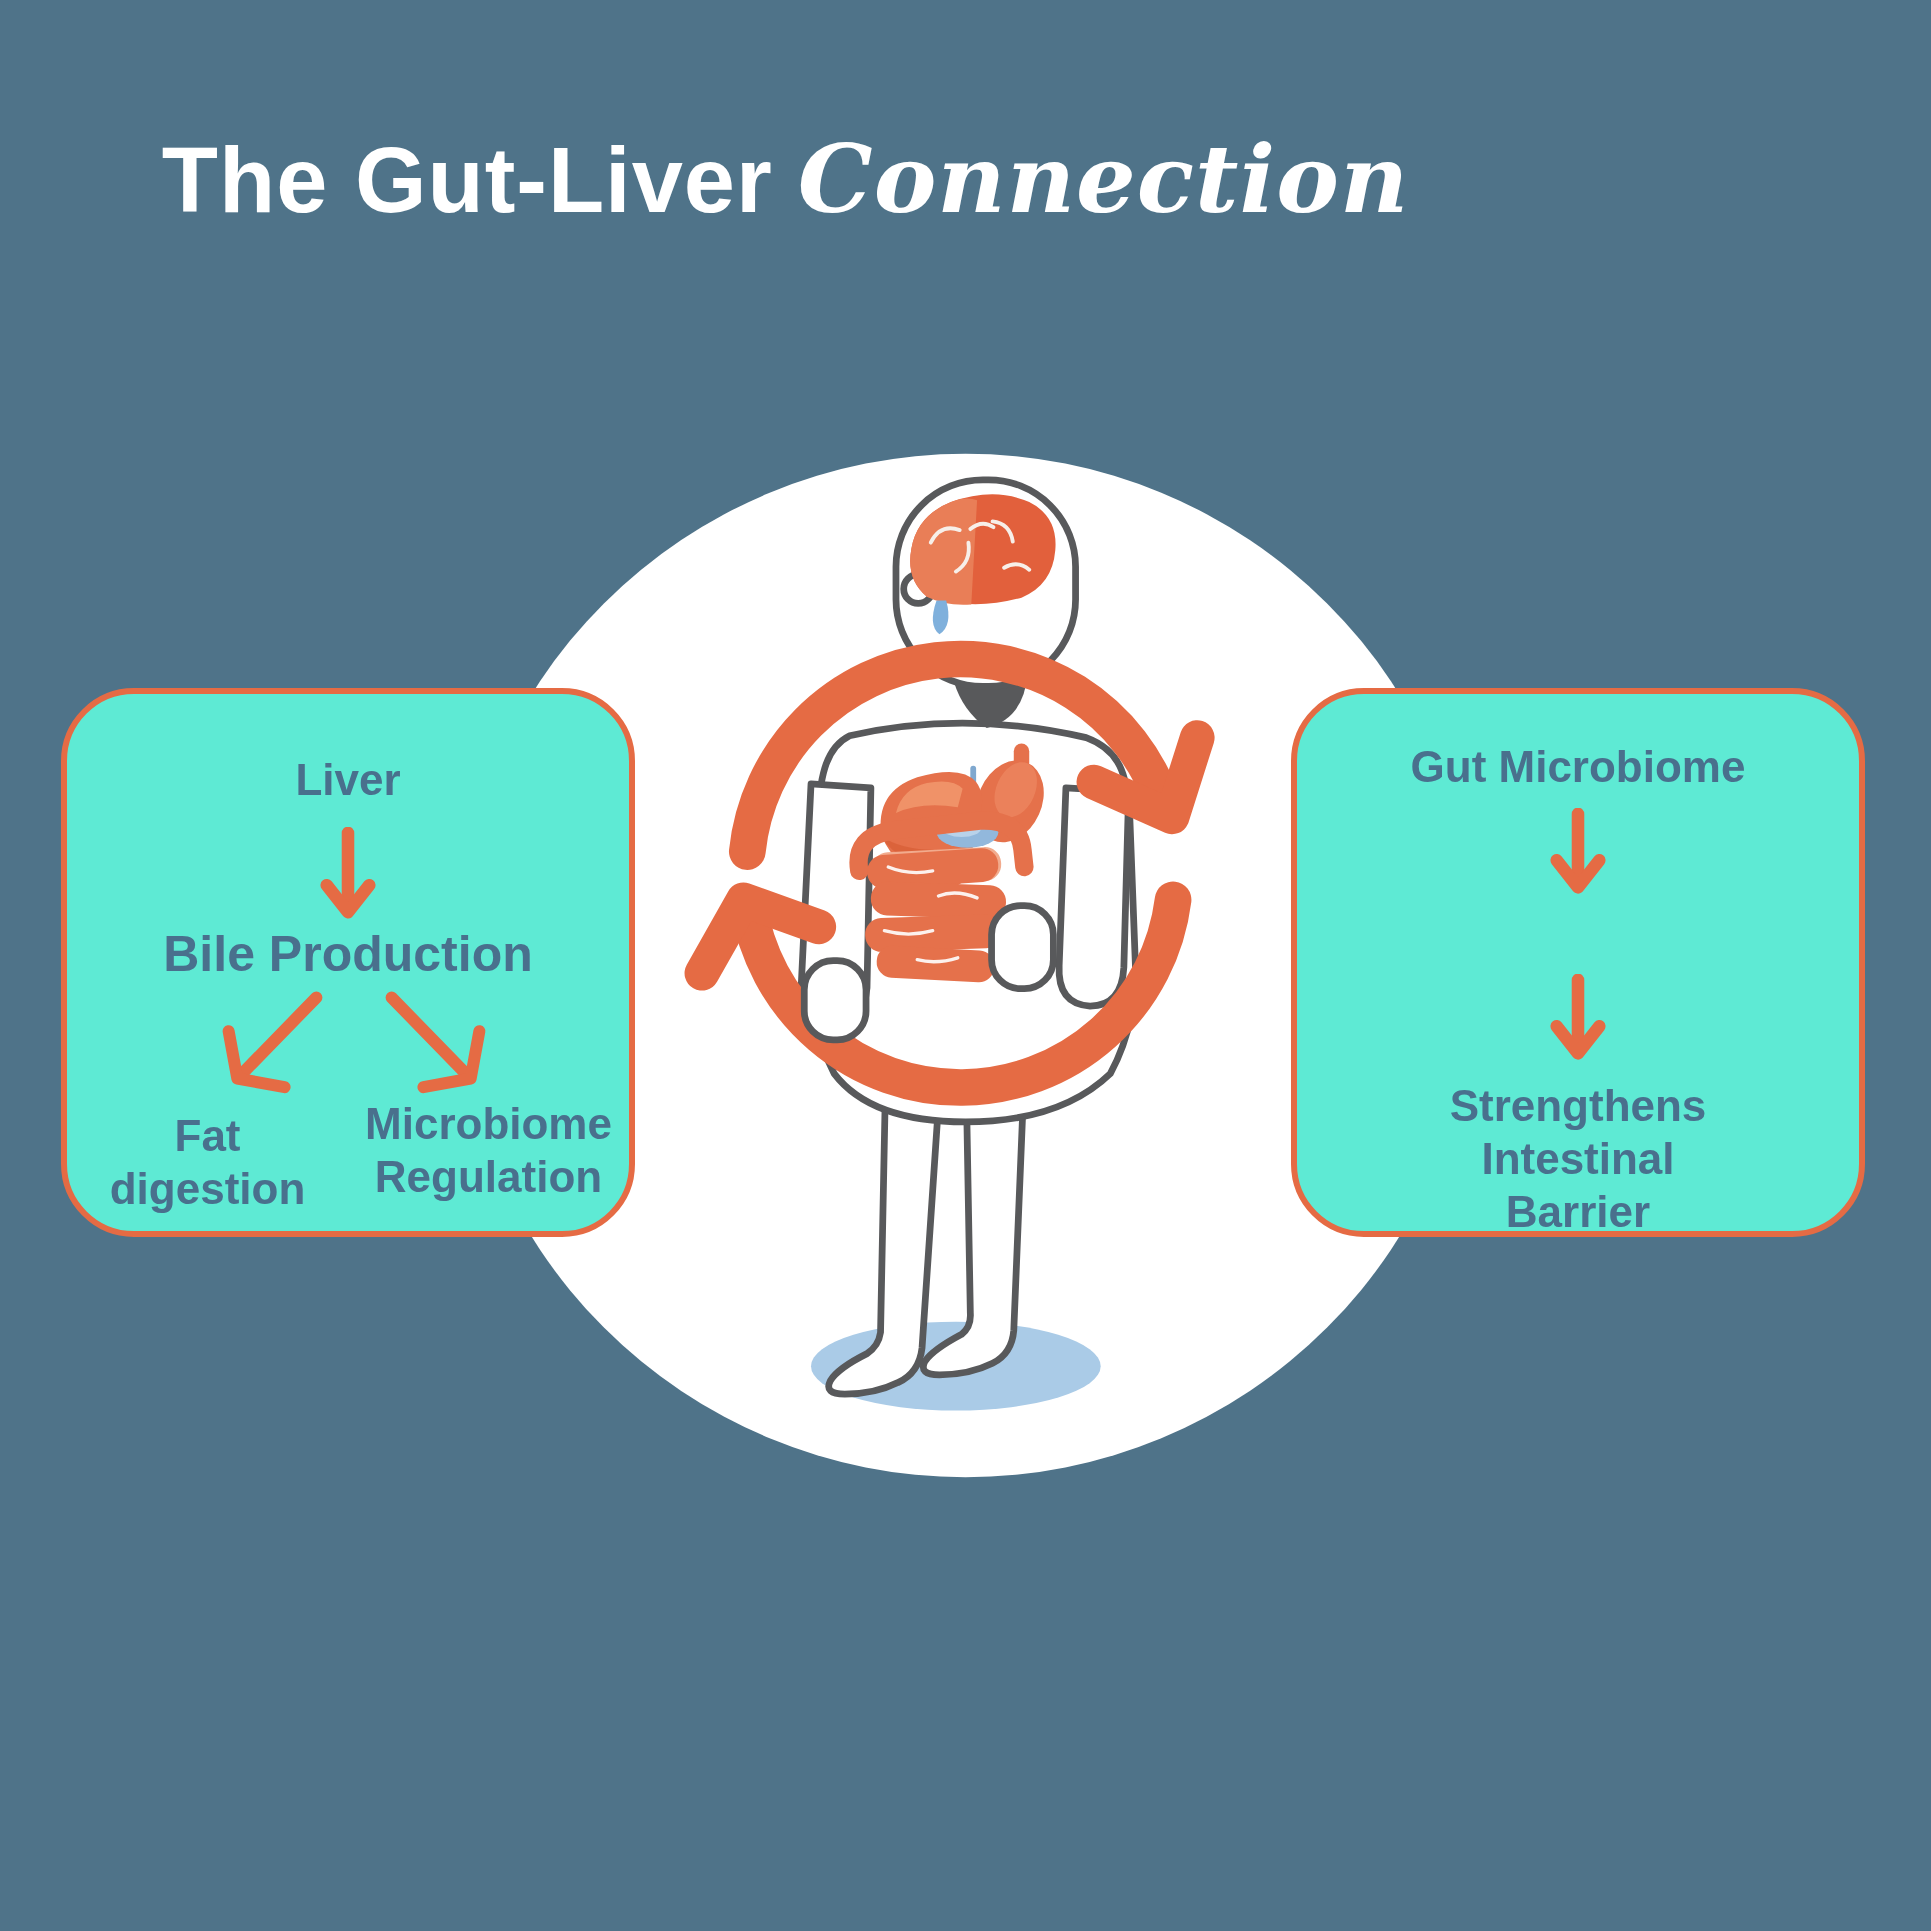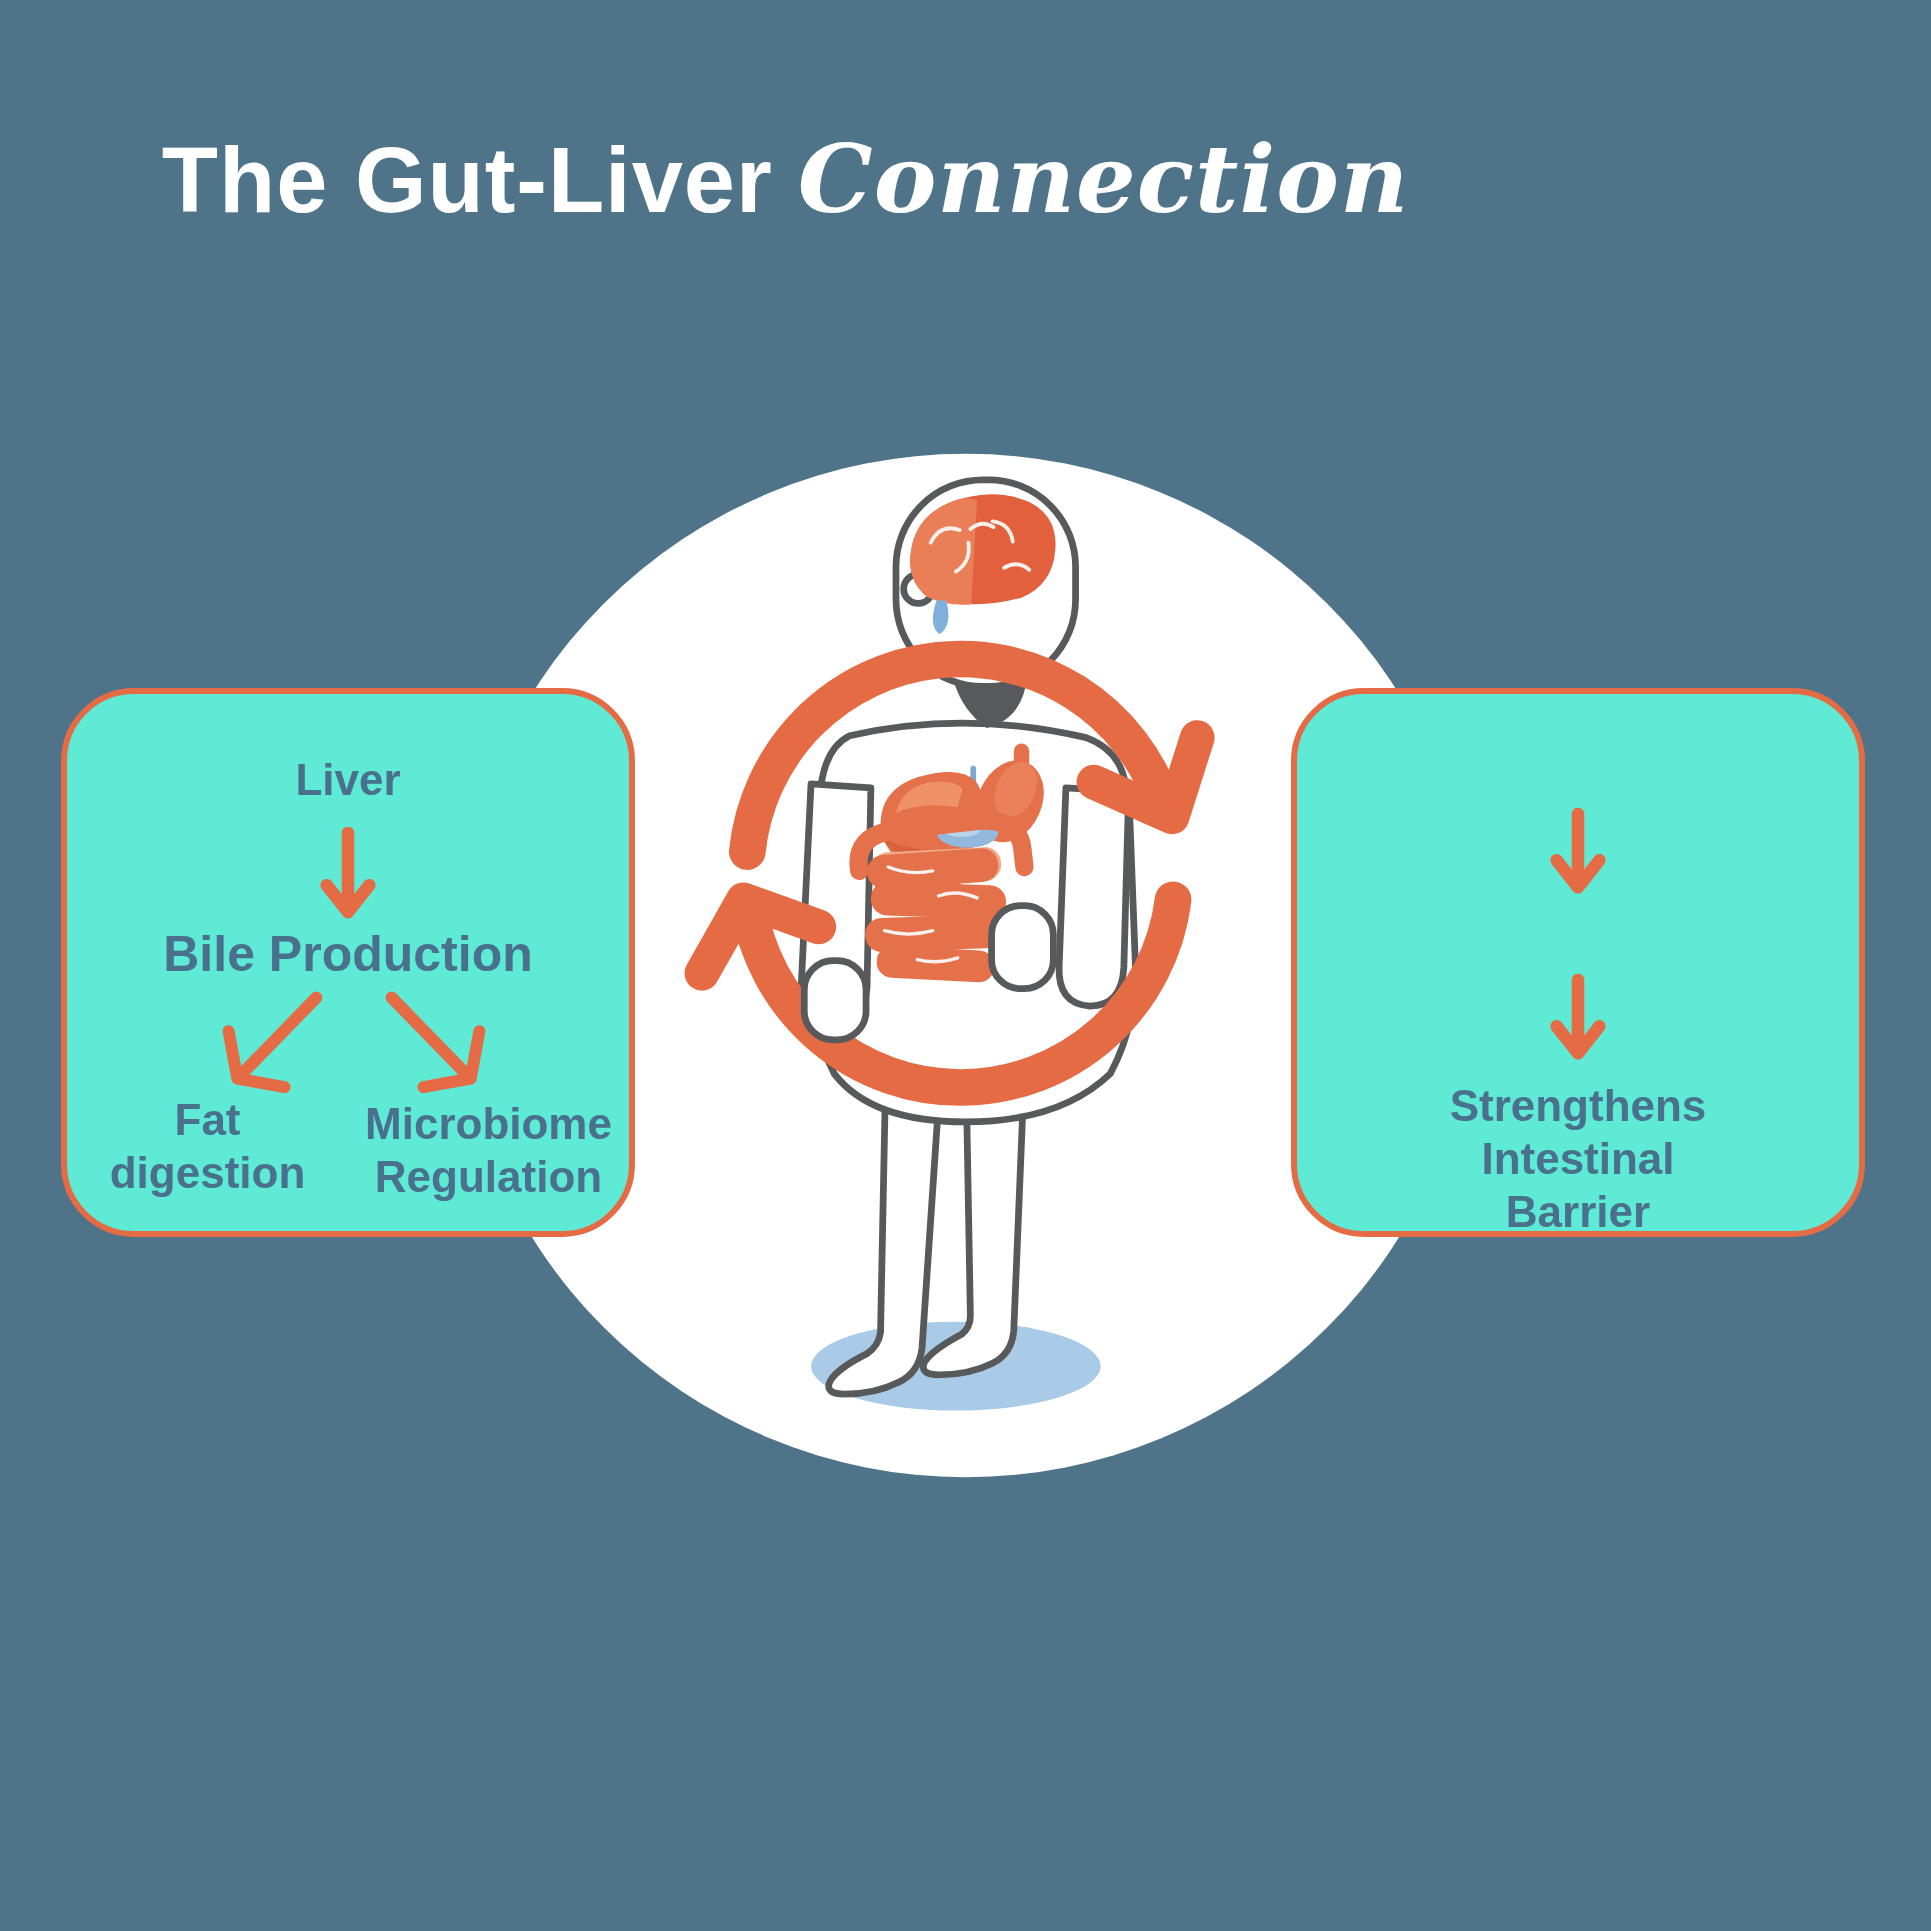--- a/index.html
+++ b/index.html
@@ -165,27 +165,28 @@
 
     <svg class="arrow-diag" width="574" height="135" viewBox="0 0 594 140">
       <g stroke="#e56b44" stroke-width="12.5" fill="none" stroke-linecap="round" stroke-linejoin="round">
         <path d="M 258 14 L 182 92"></path>
         <path d="M 225 107 L 176 98 L 167 49"></path>
         <path d="M 336 14 L 412 92"></path>
         <path d="M 369 107 L 418 98 L 427 49"></path>
       </g>
     </svg>
 
-    <div class="node node-sm half-left" style="top:400px;">Fat
+    <div class="node node-sm half-left" style="top:416px;">Fat
 digestion</div>
     <div class="node node-sm half-right" style="top:404px;">Microbiome
 Regulation</div>
   </div>
 
   <div class="panel panel-right">
+    <div class="node node-sm" style="top:47px;">Gut Microbiome</div>
 
     <svg class="arrow-v" style="top:114px;" width="58" height="92" viewBox="0 0 60 95">
       <g stroke="#e56b44" stroke-width="13" fill="none" stroke-linecap="round" stroke-linejoin="round">
         <path d="M 30 6 L 30 78"></path>
           <path d="M 8 54 L 30 82 L 52 54"></path>
       </g>
     </svg>
 
 
     <svg class="arrow-v" style="top:280px;" width="58" height="92" viewBox="0 0 60 95">

